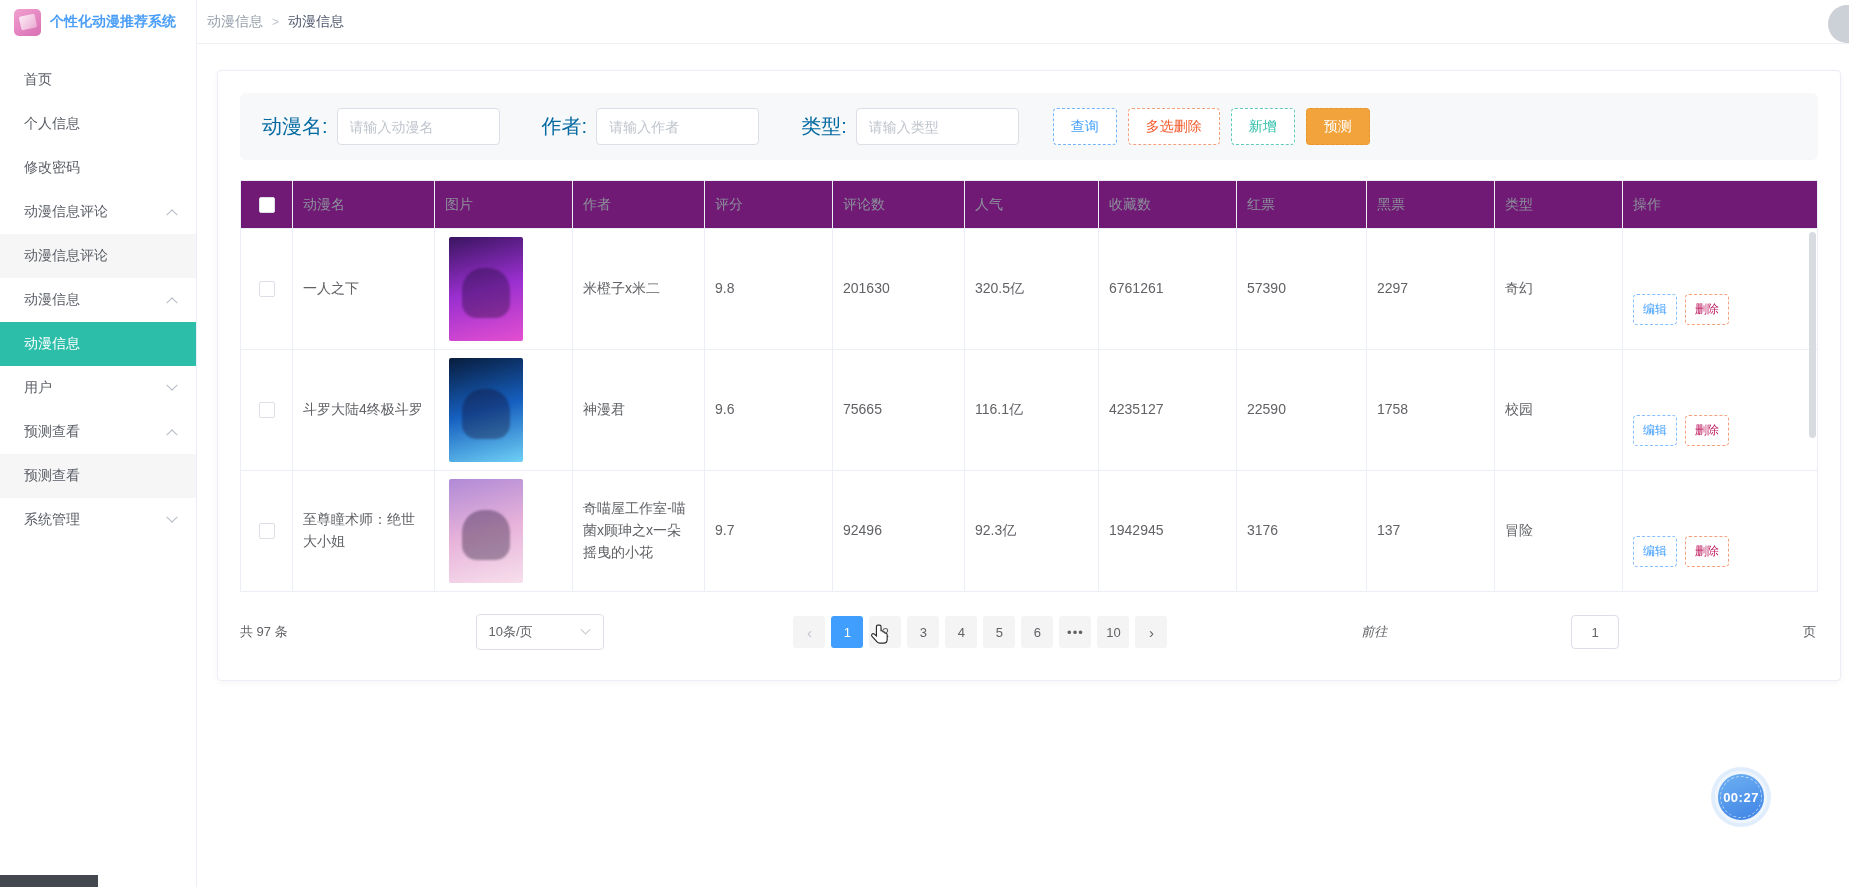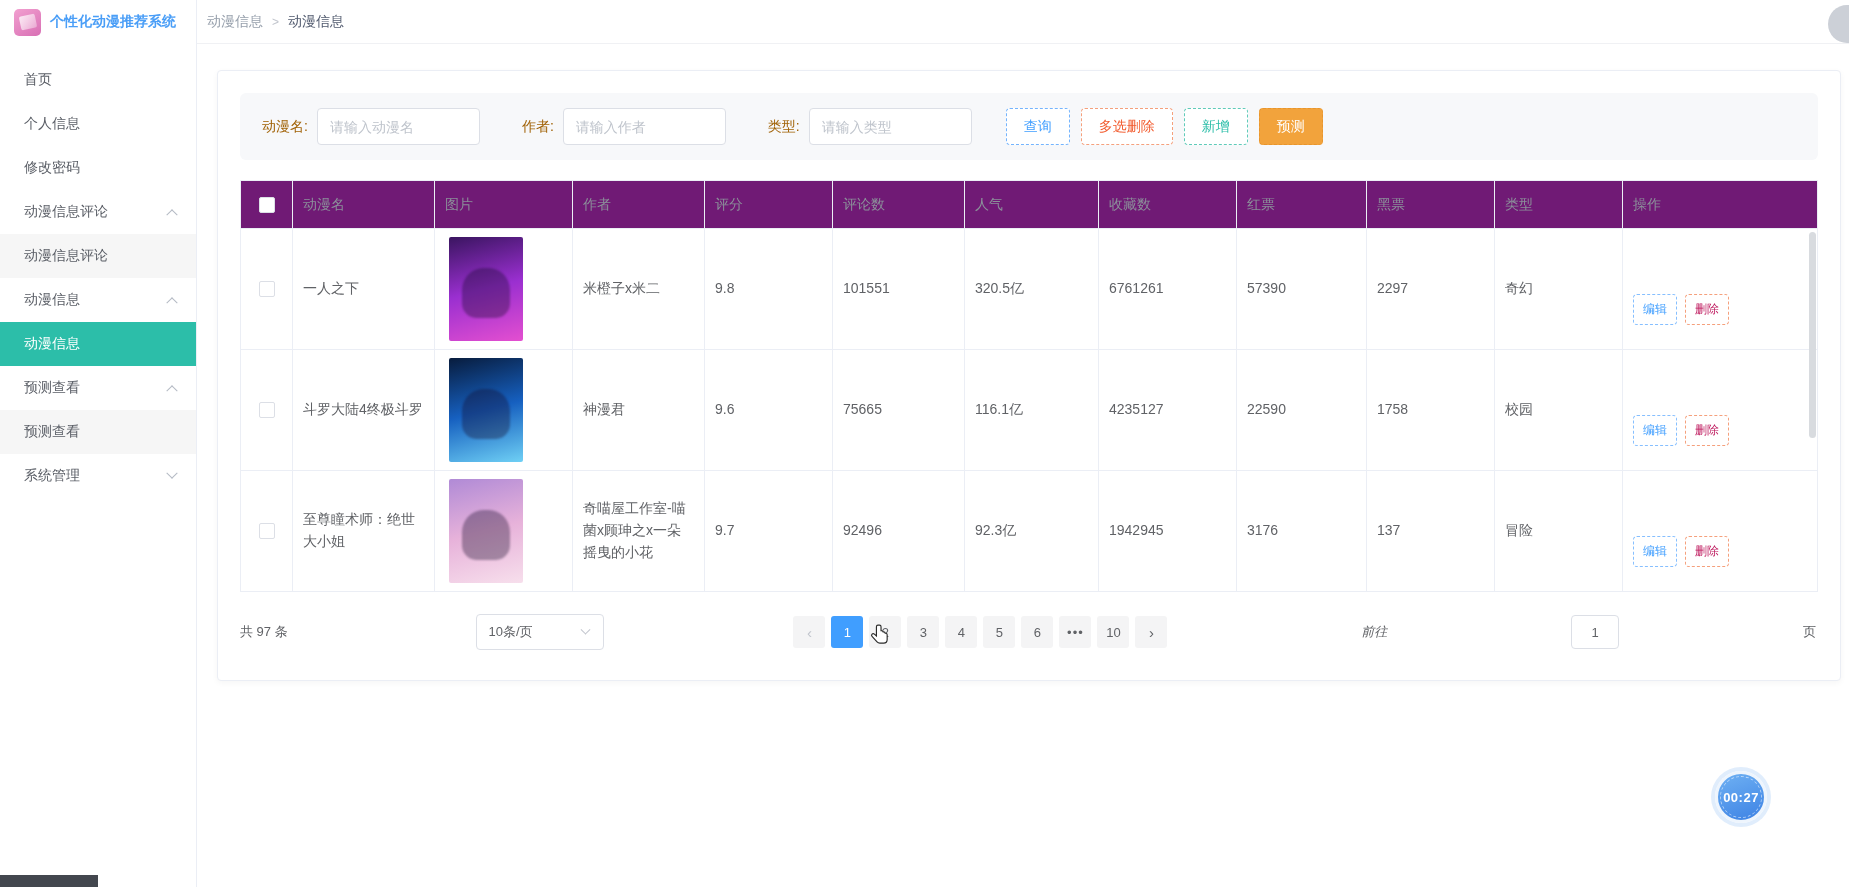--- a/index.html
+++ b/index.html
@@ -44,21 +44,21 @@
   
   .card { margin:26px 8px 0 20px; background:#fff; border:1px solid #ebeef5; border-radius:4px;
     box-shadow:0 2px 6px rgba(0,0,0,.04); }
   .card-header { padding:16px 20px; border-bottom:1px solid #ebeef5; font-size:14px; color:#303133; }
   .card-body { padding:22px 22px 30px; }
 
   
   .filter-bar { background:#f7f8fa; border-radius:6px; padding:15px 22px; display:flex;
     align-items:center; }
   .fgroup { display:flex; align-items:center; margin-right:42px; }
-  .fgroup label { font-size:14px; color:#a16207; margin-right:9px; white-space:nowrap; }
+  .fgroup label { font-size:20px; color:#0369a1; margin-right:9px; white-space:nowrap; }
   .fgroup input { width:163px; height:37px; border:1px solid #dcdfe6; border-radius:4px;
     padding:0 12px; font-size:14px; color:#606266; background:#fff; outline:none; }
   .fgroup input::placeholder { color:#bfc4cc; }
   .fbuttons { display:flex; align-items:center; gap:11px; margin-left:34px; }
   .btn { height:37px; padding:0 17px; border-radius:4px; font-size:14px; background:#fff;
     cursor:pointer; white-space:nowrap; font-family:inherit;text-align:right; }
   .btn-query  { border:1px dashed #74b4fd; color:#409eff; }
   .btn-mdel   { border:1px dashed #f5a07c; color:#f25b2e; }
   .btn-add    { border:1px dashed #5fcbb9; color:#2cbea9; }
   .btn-predict{ border:1px dashed #e8952c; color:#fff; background:#f2a33c; }
@@ -137,20 +137,24 @@
         </div>
       <div class="mi sub">
         <span class="lbl">动漫信息评论</span>
         </div>
       <div class="mi">
         <span class="lbl">动漫信息</span>
         <span class="chev up"></span>
         </div>
       <div class="mi sub active">
         <span class="lbl">动漫信息</span>
+        </div>
+      <div class="mi">
+        <span class="lbl">用户</span>
+        <span class="chev down"></span>
         </div>
       <div class="mi">
         <span class="lbl">预测查看</span>
         <span class="chev up"></span>
         </div>
       <div class="mi sub">
         <span class="lbl">预测查看</span>
         </div>
       <div class="mi">
         <span class="lbl">系统管理</span>
@@ -233,21 +237,21 @@
                 <tr>
                   <td class="c-check">
                       <div class="cb"></div>
                     </td>
                   <td>一人之下</td>
                   <td>
                       <div class="cover" style="background: linear-gradient(165deg, rgb(58, 21, 96), rgb(154, 47, 208), rgb(228, 79, 208));"></div>
                     </td>
                   <td>米橙子x米二</td>
                   <td>9.8</td>
-                  <td>101551</td>
+                  <td>201630</td>
                   <td>320.5亿</td>
                   <td>6761261</td>
                   <td>57390</td>
                   <td>2297</td>
                   <td>奇幻</td>
                   <td>
                       <div class="row-actions">
                     <button class="sbtn sbtn-edit">编辑</button>
                     <button class="sbtn sbtn-del">删除</button>
                   </div>

